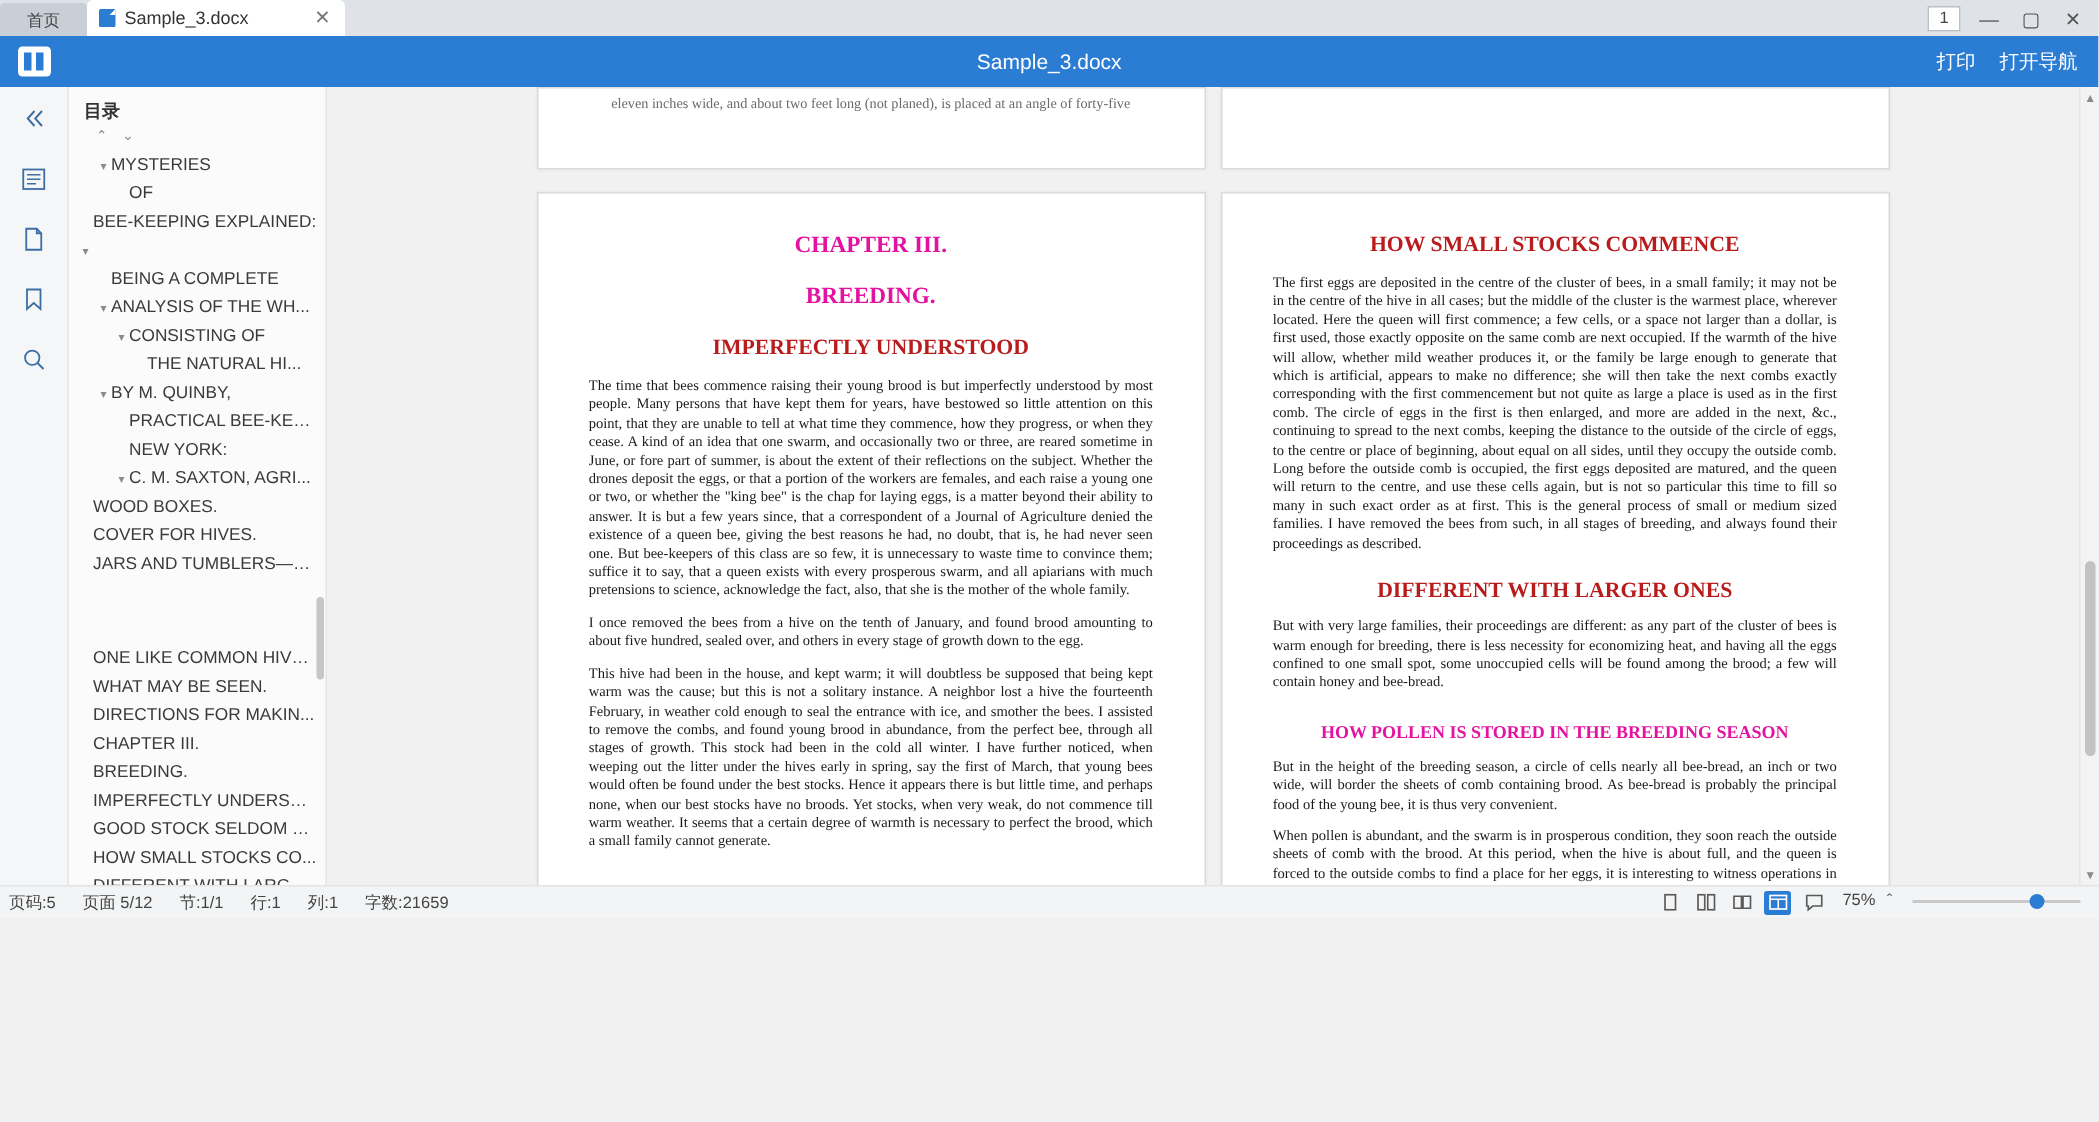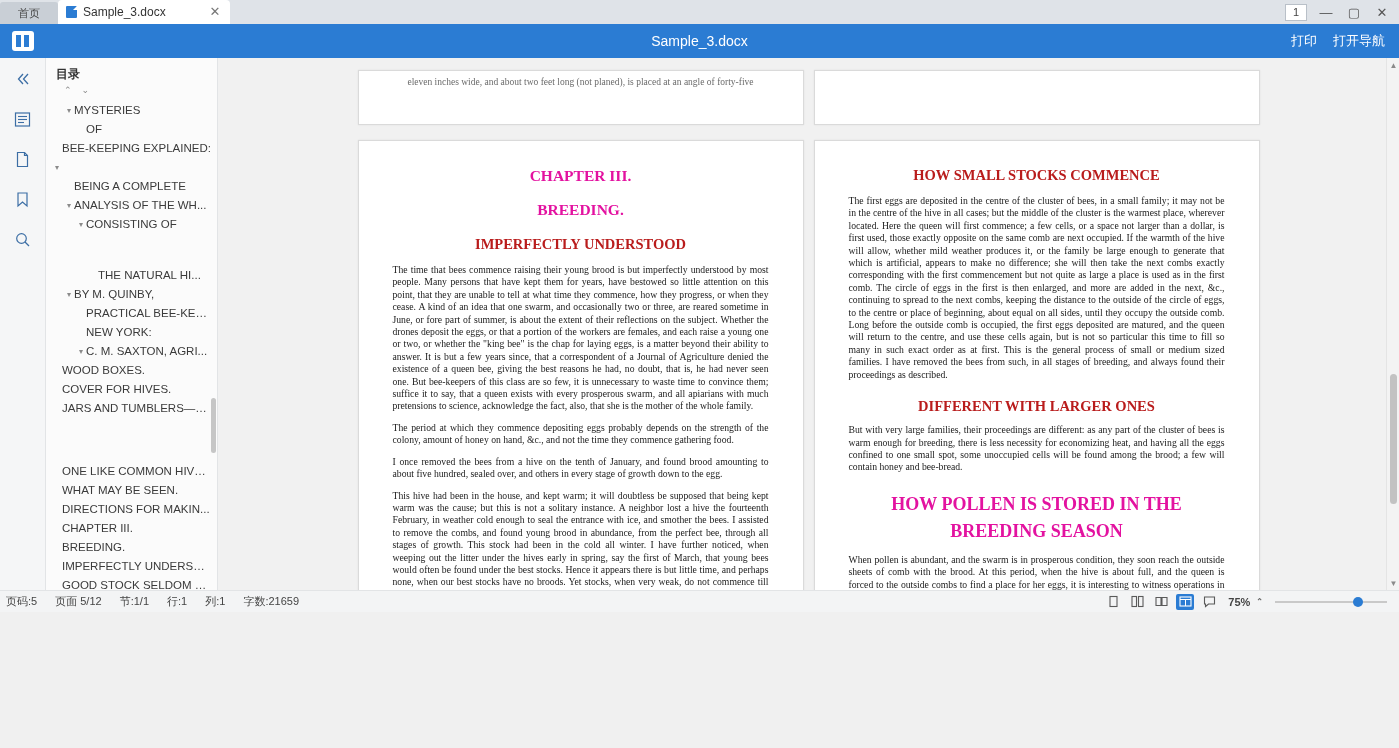--- a/index.html
+++ b/index.html
@@ -136,21 +136,21 @@
   .h-chapter {
     color: #e312a0; text-align: center; font-size: 15.5px; font-weight: bold; margin: 4px 0 0 0;
   }
   .h-sub {
     color: #e312a0; text-align: center; font-size: 15.5px; font-weight: bold; margin: 16px 0 0 0;
   }
   .h-section {
     color: #b91c1c; text-align: center; font-size: 14.5px; font-weight: bold; margin: 17px 0 8px 0;
   }
   .h-section2 {
-    color: #e312a0; text-align: center; font-size: 18px; font-weight: bold; margin: 17px 0 8px 0; line-height: 1.5;
+    color: #e312a0; text-align: center; font-size: 12px; font-weight: bold; margin: 17px 0 8px 0; line-height: 1.5;
   }
   p.body-text {
     font-size: 9.7px; line-height: 12.4px; text-align: justify; margin: 9px 0 0 0;
   }
   p.body-text.first { margin-top: 11px; }
 
   
   .vscroll {
     position: absolute; right: 0; top: 0; bottom: 0; width: 13px; background: #f3f3f3;
     border-left: 1px solid #e4e4e4;
@@ -164,21 +164,21 @@
   }
   .vscroll .arrow.up { top: 0; }
   .vscroll .arrow.down { bottom: 0; }
 
   
   .statusbar {
     height: 22px; flex: 0 0 22px; background: #f3f4f5; border-top: 1px solid #e2e4e6;
     display: flex; align-items: center; font-size: 11px; color: #444; padding: 0 6px; gap: 18px;
   }
   .statusbar .seg { white-space: nowrap; cursor: default; }
-  .status-right { margin-left: auto; display: flex; align-items: center; gap: 6px; font-weight: bold; }
+  .status-right { margin-left: auto; display: flex; gap: 6px; }
   .viewbtn {
     width: 18px; height: 16px; display: flex; align-items: center; justify-content: center;
     color: #5a5a5a; cursor: pointer; border-radius: 2px;
   }
   .viewbtn.active { background: #2b7cd3; color: #fff; }
   .zoomlabel { font-size: 11px; color: #444; margin-left: 4px; }
   .zoomcaret { font-size: 8px; color: #666; }
   .slider { width: 112px; height: 14px; position: relative; margin: 0 6px; }
   .slider .track { position: absolute; top: 6px; left: 0; right: 0; height: 2px; background: #c9c9c9; }
   .slider .knob {
@@ -283,21 +283,21 @@
             <span class="toc-label">BEING A COMPLETE</span>
           </div>
           <div class="toc-item" style="padding-left: 18px;">
             <span class="toc-caret">▾</span>
             <span class="toc-label">ANALYSIS OF THE WH...</span>
           </div>
           <div class="toc-item" style="padding-left: 30px;">
             <span class="toc-caret">▾</span>
             <span class="toc-label">CONSISTING OF</span>
           </div>
-          <div class="toc-item" style="padding-left: 42px; margin-top: 32px;">
+          <div class="toc-item" style="padding-left: 42px;">
             <span class="toc-caret"></span>
             <span class="toc-label">THE NATURAL HI...</span>
           </div>
           <div class="toc-item" style="padding-left: 18px;">
             <span class="toc-caret">▾</span>
             <span class="toc-label">BY M. QUINBY,</span>
           </div>
           <div class="toc-item" style="padding-left: 30px;">
             <span class="toc-caret"></span>
             <span class="toc-label">PRACTICAL BEE-KEE...</span>
@@ -386,45 +386,45 @@
             <span class="toc-caret">▾</span>
             <span class="toc-label">DISCREPANCY IN TIME IN ...</span>
           </div>
         </div>
       <div class="toc-scrollbar"></div>
     </div>
 
     <div class="viewport">
       <div class="pages">
 
-        <div class="pagepair" style="margin-top:12px;">
+        <div class="pagepair" style="margin-top:0;">
           <div class="page top-clip">
             <div class="clipline">eleven inches wide, and about two feet long (not planed), is placed at an angle of forty-five</div>
           </div>
           <div class="page top-clip"></div>
         </div>
 
         <div class="pagepair" style="margin-top:15px;">
 
           <div class="page main">
             <div class="h-chapter">CHAPTER III.</div>
             <div class="h-sub">BREEDING.</div>
             <div class="h-section">IMPERFECTLY UNDERSTOOD</div>
             <p class="body-text first">The time that bees commence raising their young brood is but imperfectly understood by most people. Many persons that have kept them for years, have bestowed so little attention on this point, that they are unable to tell at what time they commence, how they progress, or when they cease. A kind of an idea that one swarm, and occasionally two or three, are reared sometime in June, or fore part of summer, is about the extent of their reflections on the subject. Whether the drones deposit the eggs, or that a portion of the workers are females, and each raise a young one or two, or whether the "king bee" is the chap for laying eggs, is a matter beyond their ability to answer. It is but a few years since, that a correspondent of a Journal of Agriculture denied the existence of a queen bee, giving the best reasons he had, no doubt, that is, he had never seen one. But bee-keepers of this class are so few, it is unnecessary to waste time to convince them; suffice it to say, that a queen exists with every prosperous swarm, and all apiarians with much pretensions to science, acknowledge the fact, also, that she is the mother of the whole family.</p>
-            <p class="body-text">The period at which they commence depositing eggs probably depends on the strength of the colony, amount of honey on hand, &amp;c., and not the time they commence gathering food.</p>
             <p class="body-text">I once removed the bees from a hive on the tenth of January, and found brood amounting to about five hundred, sealed over, and others in every stage of growth down to the egg.</p>
             <p class="body-text">This hive had been in the house, and kept warm; it will doubtless be supposed that being kept warm was the cause; but this is not a solitary instance. A neighbor lost a hive the fourteenth February, in weather cold enough to seal the entrance with ice, and smother the bees. I assisted to remove the combs, and found young brood in abundance, from the perfect bee, through all stages of growth. This stock had been in the cold all winter. I have further noticed, when weeping out the litter under the hives early in spring, say the first of March, that young bees would often be found under the best stocks. Hence it appears there is but little time, and perhaps none, when our best stocks have no broods. Yet stocks, when very weak, do not commence till warm weather. It seems that a certain degree of warmth is necessary to perfect the brood, which a small family cannot generate.</p>
           </div>
 
           <div class="page main">
             <div class="h-section" style="margin-top:4px;">HOW SMALL STOCKS COMMENCE</div>
             <p class="body-text first">The first eggs are deposited in the centre of the cluster of bees, in a small family; it may not be in the centre of the hive in all cases; but the middle of the cluster is the warmest place, wherever located. Here the queen will first commence; a few cells, or a space not larger than a dollar, is first used, those exactly opposite on the same comb are next occupied. If the warmth of the hive will allow, whether mild weather produces it, or the family be large enough to generate that which is artificial, appears to make no difference; she will then take the next combs exactly corresponding with the first commencement but not quite as large a place is used as in the first comb. The circle of eggs in the first is then enlarged, and more are added in the next, &amp;c., continuing to spread to the next combs, keeping the distance to the outside of the circle of eggs, to the centre or place of beginning, about equal on all sides, until they occupy the outside comb. Long before the outside comb is occupied, the first eggs deposited are matured, and the queen will return to the centre, and use these cells again, but is not so particular this time to fill so many in such exact order as at first. This is the general process of small or medium sized families. I have removed the bees from such, in all stages of breeding, and always found their proceedings as described.</p>
             <div class="h-section">DIFFERENT WITH LARGER ONES</div>
             <p class="body-text">But with very large families, their proceedings are different: as any part of the cluster of bees is warm enough for breeding, there is less necessity for economizing heat, and having all the eggs confined to one small spot, some unoccupied cells will be found among the brood; a few will contain honey and bee-bread.</p>
             <div class="h-section2">HOW POLLEN IS STORED IN THE BREEDING SEASON</div>
+            <p class="body-text">But in the height of the breeding season, a circle of cells nearly all bee-bread, an inch or two wide, will border the sheets of comb containing brood. As bee-bread is probably the principal food of the young bee, it is thus very convenient.</p>
             <p class="body-text">When pollen is abundant, and the swarm is in prosperous condition, they soon reach the outside sheets of comb with the brood. At this period, when the hive is about full, and the queen is forced to the outside combs to find a place for her eggs, it is interesting to witness operations in a glass hive. I have seen her several times during one day, on the same piece of comb (next the glass). The light has no immediate effect on her "Highness," as she will quietly continue about her duty, not the least embarrassed by curious eyes at the window. Before</p>
           </div>
         </div>
 
       </div>
 
       <div class="vscroll">
         <div class="arrow up">▲</div>
         <div class="thumb"></div>
         <div class="arrow down">▼</div>

